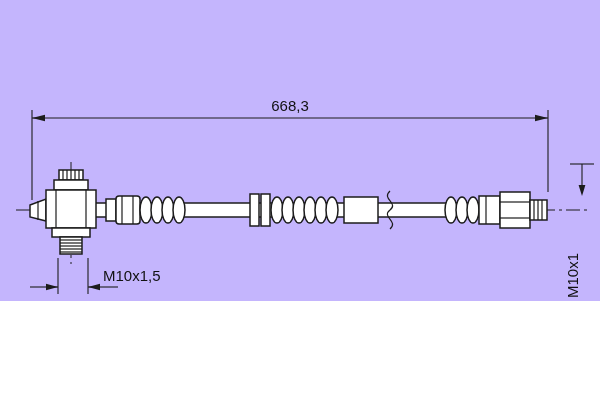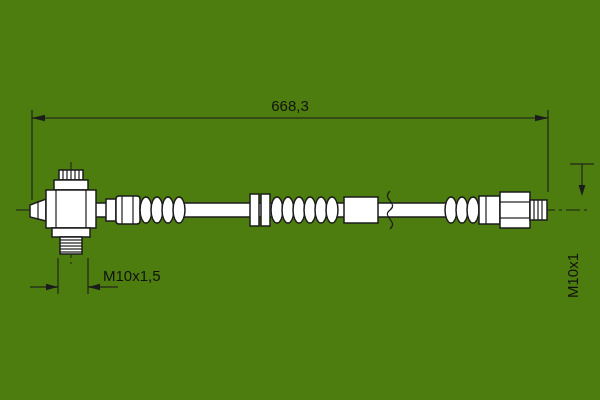--- a/index.html
+++ b/index.html
@@ -1,20 +1,20 @@
 <!DOCTYPE html>
 <html><head>
 <meta charset="utf-8">
 <style>
   html, body { margin: 0; padding: 0; background: #ffffff; }
   .stage {
     position: relative;
     width: 600px;
-    height: 400px;
-    background: #4d7c0f;
+    height: 301px;
+    background: #c4b5fd;
     overflow: hidden;
   }
   svg text {
     font-family: "Liberation Sans", sans-serif;
     font-size: 15px;
     fill: #111111;
   }
   .part   { fill: #ffffff; stroke: #1c1c1c; stroke-width: 1.5; }
   .inner  { fill: none;    stroke: #1c1c1c; stroke-width: 1.2; }
   .dim    { fill: none;    stroke: #1c1c1c; stroke-width: 1.1; }

